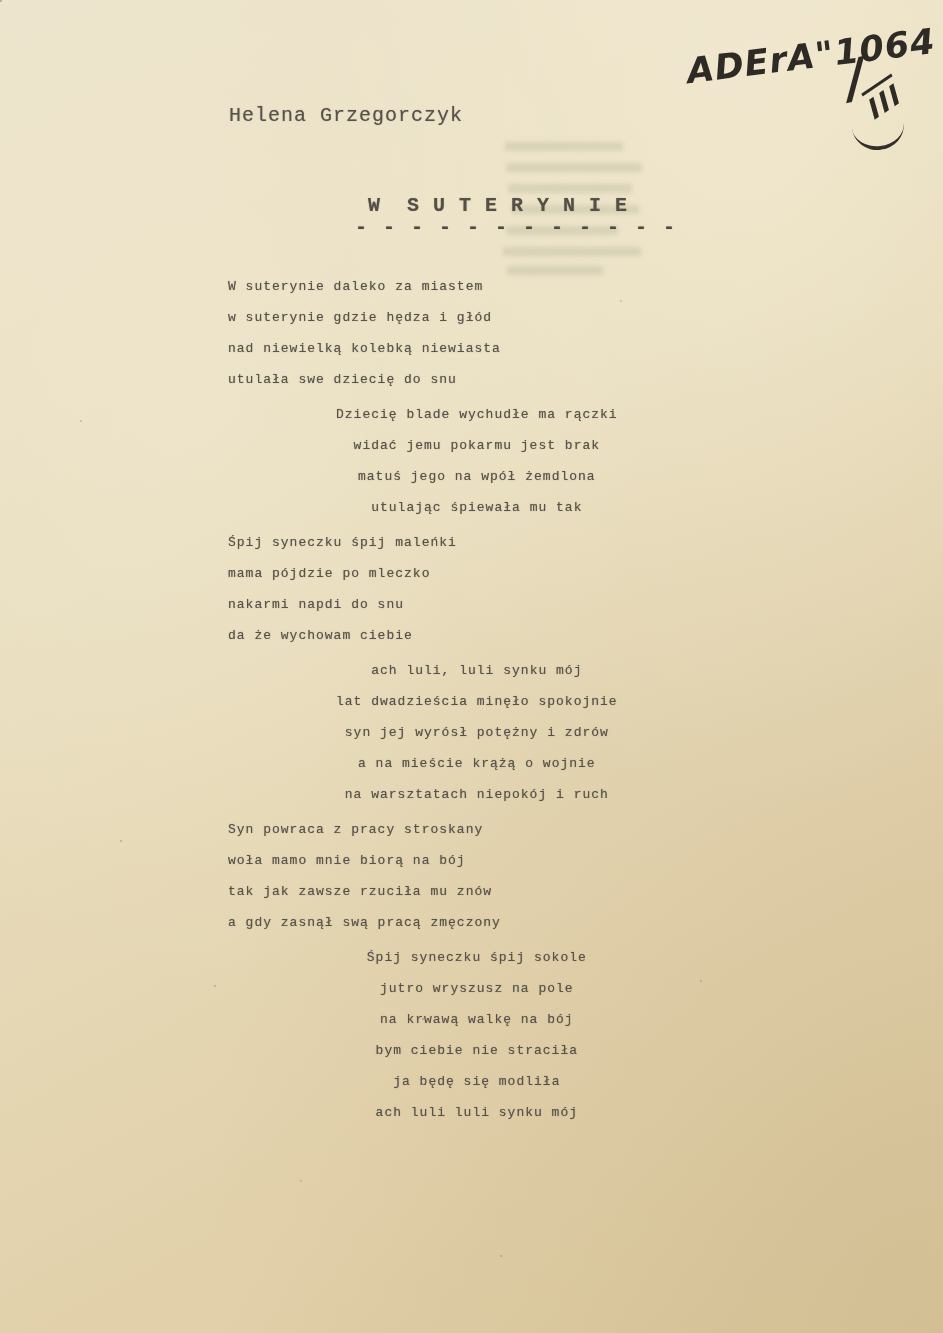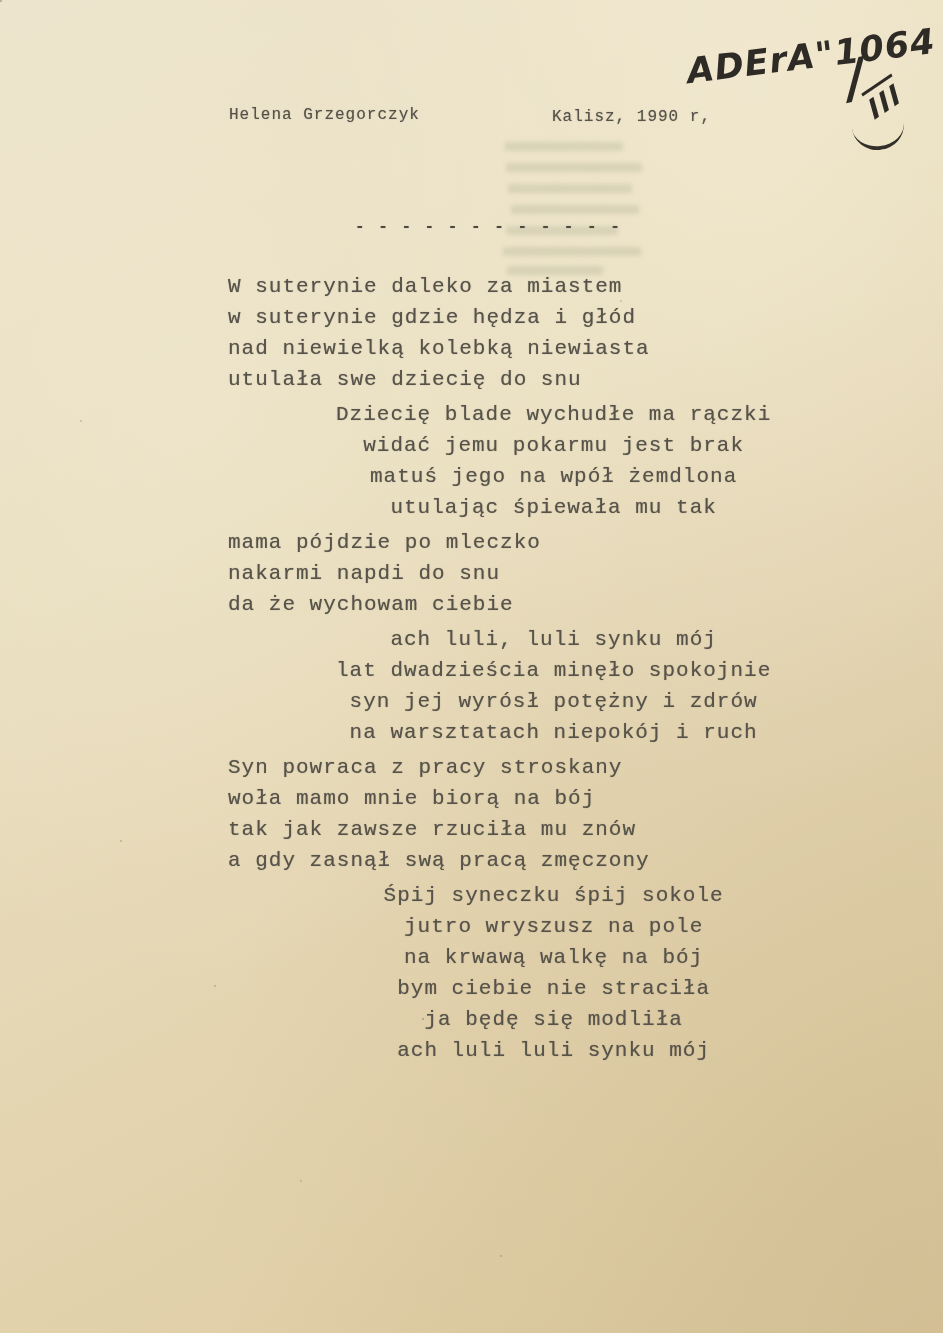--- a/index.html
+++ b/index.html
@@ -12,30 +12,30 @@
     background:
       radial-gradient(ellipse at 80% 6%, rgba(255,250,234,0.30), transparent 42%),
       radial-gradient(ellipse at 20% 30%, rgba(255,252,240,0.18), transparent 45%),
       radial-gradient(ellipse at 95% 95%, rgba(125,95,45,0.10), transparent 55%),
       linear-gradient(152deg,#ece3cb 0%,#e9debf 34%,#e3d3ae 68%,#dcc99e 100%);
   }
   
   .typed{
     position:absolute;
     color:#57534a;
-    font-size:16px;
+    font-size:20px;
     letter-spacing:1px;
     line-height:31px;
     white-space:pre;
     text-shadow:0 0 1px rgba(82,76,66,0.55);
   }
   .poem{position:absolute;left:228px;top:271px;}
   .stanza{margin:0 0 4px 0;}
   .stanza.indent{padding-left:108px;text-align:center;}
-  .line{height:31px;color:#57534a;font-size:21px;letter-spacing:1px;line-height:31px;white-space:pre;text-shadow:0 0 1px rgba(82,76,66,0.55);}
+  .line{height:31px;color:#57534a;font-size:13px;letter-spacing:1px;line-height:31px;white-space:pre;text-shadow:0 0 1px rgba(82,76,66,0.55);}
   .title-line{font-weight:bold;color:#545046;}
   .dash-line{font-weight:bold;color:#4d4a42;letter-spacing:2px;}
   
   .pen{
     position:absolute;
     color:#2e2a25;
     font-family:"DejaVu Sans",sans-serif;
     font-style:italic;
     font-weight:bold;
   }
@@ -82,46 +82,48 @@
   </div>
 
   <div>
     <span class="pen pen-main">ADErA"1064</span>
     <span class="pen pen-slash">/</span>
     <span class="pen pen-roman">III</span>
     <div class="pen-curve"></div>
   </div>
 
   <div class="typed" style="left:229px;top:100px;">Helena Grzegorczyk</div>
-  <div class="typed" style="left:552px;top:102px;">Kalisz, 1990 r,</div>
 
+  <div class="typed title-line" style="left:368px;top:190px;">W  S U T E R Y N I E</div>
   <div class="typed dash-line" style="left:355px;top:212px;">- - - - - - - - - - - -</div>
 
   <div class="poem">
       <div class="stanza">
         <div class="line">W suterynie daleko za miastem</div>
         <div class="line">w suterynie gdzie hędza i głód</div>
         <div class="line">nad niewielką kolebką niewiasta</div>
         <div class="line">utulała swe dziecię do snu</div>
       </div>
       <div class="stanza indent">
         <div class="line">Dziecię blade wychudłe ma rączki</div>
         <div class="line">widać jemu pokarmu jest brak</div>
         <div class="line">matuś jego na wpół żemdlona</div>
         <div class="line">utulając śpiewała mu tak</div>
       </div>
       <div class="stanza">
+        <div class="line">Śpij syneczku śpij maleńki</div>
         <div class="line">mama pójdzie po mleczko</div>
         <div class="line">nakarmi napdi do snu</div>
         <div class="line">da że wychowam ciebie</div>
       </div>
       <div class="stanza indent">
         <div class="line">ach luli, luli synku mój</div>
         <div class="line">lat dwadzieścia minęło spokojnie</div>
         <div class="line">syn jej wyrósł potężny i zdrów</div>
+        <div class="line">a na mieście krążą o wojnie</div>
         <div class="line">na warsztatach niepokój i ruch</div>
       </div>
       <div class="stanza">
         <div class="line">Syn powraca z pracy stroskany</div>
         <div class="line">woła mamo mnie biorą na bój</div>
         <div class="line">tak jak zawsze rzuciła mu znów</div>
         <div class="line">a gdy zasnął swą pracą zmęczony</div>
       </div>
       <div class="stanza indent">
         <div class="line">Śpij syneczku śpij sokole</div>

